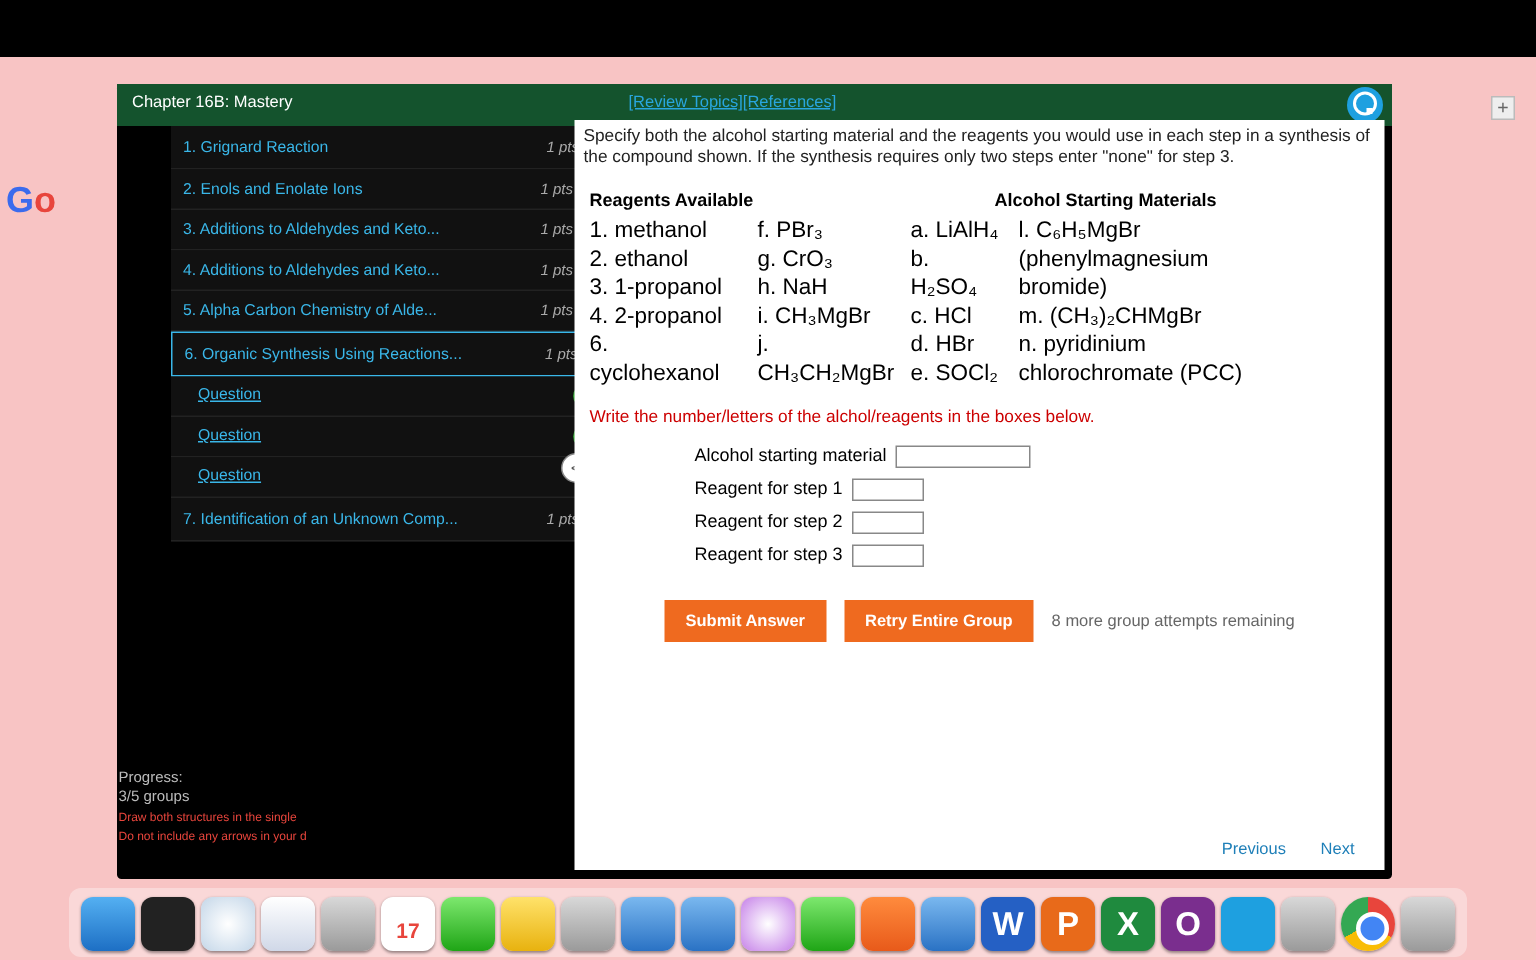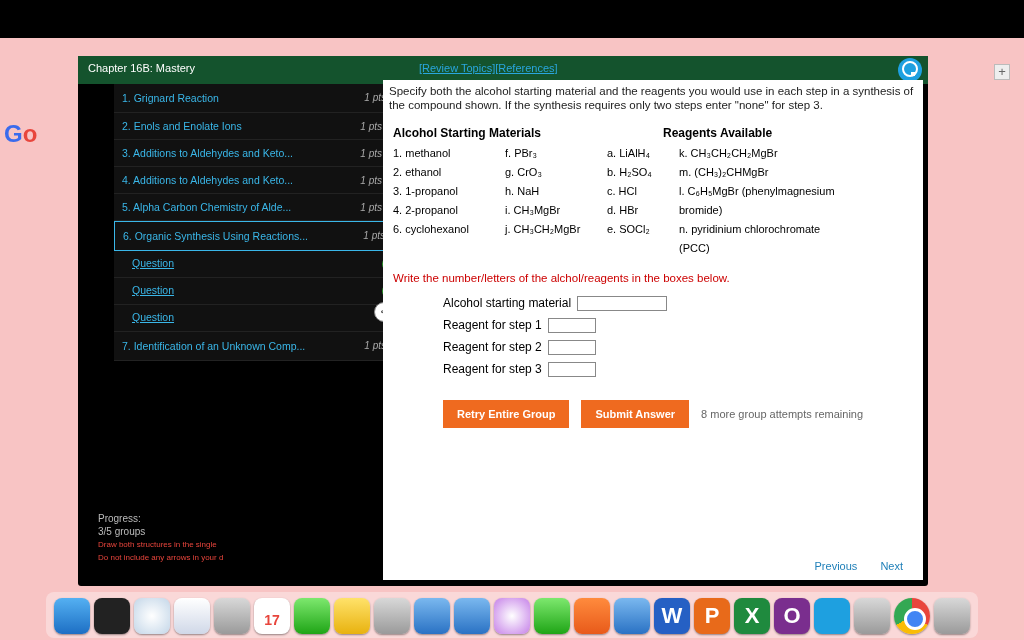--- a/index.html
+++ b/index.html
@@ -18,31 +18,31 @@
 .sideitem.sel { border:1px solid #3ab7e9; }
 .pts { color:#aaa; font-style:italic; font-size:10px; }
 .pts .req{ color:#3ab7e9; margin-left:4px;}
 .micon { display:inline-block; width:14px; height:14px; border-radius:50%; background:#2e9b2e; color:#fff; font-size:9px; text-align:center; line-height:14px; font-weight:bold; margin-left:6px;}
 .qrow { background:#111; color:#3ab7e9; font-size:10.5px; padding:6px 18px; border-bottom:1px solid #222; display:flex; justify-content:space-between; text-decoration:underline; cursor:pointer;}
 .qicon { width:14px; height:14px; border-radius:50%; display:inline-block; }
 .qicon.green { background:#2e9b2e; position:relative;}
 .qicon.green:after{content:"✓"; color:#fff; font-size:9px; position:absolute; left:3px; top:0px;}
 .qicon.blue { background:#1e6fab; position:relative;}
 .qicon.blue:after{content:""; width:6px; height:6px; border:2px solid #fff; border-radius:50%; position:absolute; left:2px; top:2px;}
-.progress { position:absolute; bottom:22px; left:20px; color:#bbb; font-size:10px; line-height:13px;}
+.progress { position:absolute; bottom:22px; left:1px; color:#bbb; font-size:10px; line-height:13px;}
 .progress .red{ color:#e8453c; font-size:8px; }
 .instruct { font-size:11.5px; color:#222; padding:4px 6px 8px 6px; line-height:14px; }
 .structimg { height:62px; margin:6px 0 6px 50px; position:relative; width:120px; }
 .brlbl { position:absolute; left:55px; top:48px; font-size:11px; }
 .sectitle { font-weight:bold; font-size:12px; margin:6px 0 4px 10px; }
-.cols { display:flex; font-size:11px; padding-left:10px; gap:12px; }
+.cols { display:flex; font-size:15px; padding-left:10px; gap:12px; }
 .col { flex:0 0 auto; line-height:19px; }
 .col.a { width:100px; } .col.b{ width:60px;} .col.c{ width:90px;} .col.d{ width:170px;}
 .redtext { color:#c00; font-size:11.5px; margin:14px 0 8px 10px; }
-.form { font-size:12px; margin-left:60px; line-height:22px; }
+.form { font-size:12px; margin-left:80px; line-height:22px; }
 .form input { width:48px; height:15px; border:1px solid #888; margin-left:6px; font-size:11px;}
 .form .wide input{ width:90px; }
 .btnrow { margin:20px 0 0 60px; display:flex; align-items:center; gap:12px; font-size:11px;}
 .btn { background:#ef6a1f; color:#fff; padding:8px 14px; font-size:11px; font-weight:bold; border:none; cursor:pointer; }
 .remaining { color:#666; }
 .navlinks { position:absolute; right:20px; bottom:8px; font-size:11px; }
 .navlinks .prev{ color:#1e7fb8; margin-right:20px; cursor:pointer;margin-left:30px;}
 .navlinks .next{ color:#1e7fb8; cursor:pointer;}
 .helpbubble { position:absolute; right:6px; top:2px; width:24px; height:24px; background:#1ea0e0; border-radius:50%; }
 .helpbubble:before{ content:""; position:absolute; width:12px; height:12px; border:2px solid #fff; border-radius:50%; left:4px; top:3px;}
@@ -141,22 +141,22 @@
     <div>3/5 groups</div>
     <div class="red">Draw both structures in the single</div>
     <div class="red">Do not include any arrows in your d</div>
   </div>
 
   <div class="whitepane">
     <div class="instruct">Specify both the alcohol starting material and the reagents you would use in each step in a synthesis of the compound shown. If the synthesis requires only two steps enter "none" for step 3.</div>
 
 
     <div class="headcols">
+      <div class="sectitle">Reagents Available</div>
       <div class="sectitle">Alcohol Starting Materials</div>
-      <div class="sectitle">Reagents Available</div>
     </div>
 
     <div class="cols">
       <div class="col a">
         <div>1. methanol</div>
         <div>2. ethanol</div>
         <div>3. 1-propanol</div>
         <div>4. 2-propanol</div>
         <div>6. cyclohexanol</div>
       </div>
@@ -168,39 +168,38 @@
         <div>j. CH₃CH₂MgBr</div>
       </div>
       <div class="col b">
         <div>a. LiAlH₄</div>
         <div>b. H₂SO₄</div>
         <div>c. HCl</div>
         <div>d. HBr</div>
         <div>e. SOCl₂</div>
       </div>
       <div class="col d">
-        <div>k. CH₃CH₂CH₂MgBr</div>
+        <div>l. C₆H₅MgBr (phenylmagnesium bromide)</div>
         <div>m. (CH₃)₂CHMgBr</div>
-        <div>l. C₆H₅MgBr (phenylmagnesium bromide)</div>
         <div>n. pyridinium chlorochromate (PCC)</div>
       </div>
     </div>
 
     <div class="redtext">Write the number/letters of the alchol/reagents in the boxes below.</div>
 
     <div class="form">
       <div class="wide"><span>Alcohol starting material</span><input style=""></div>
       <div><span>Reagent for step 1</span><input style=""></div>
       <div><span>Reagent for step 2</span><input style=""></div>
       <div><span>Reagent for step 3</span><input style=""></div>
     </div>
 
     <div class="btnrow">
+      <button class="btn">Submit Answer</button>
       <button class="btn">Retry Entire Group</button>
-      <button class="btn">Submit Answer</button>
       <span class="remaining">8 more group attempts remaining</span>
     </div>
 
     <div class="navlinks">
       <span class="prev">Previous</span>
       <span class="next">Next</span>
     </div>
 
   </div>
 </div>

